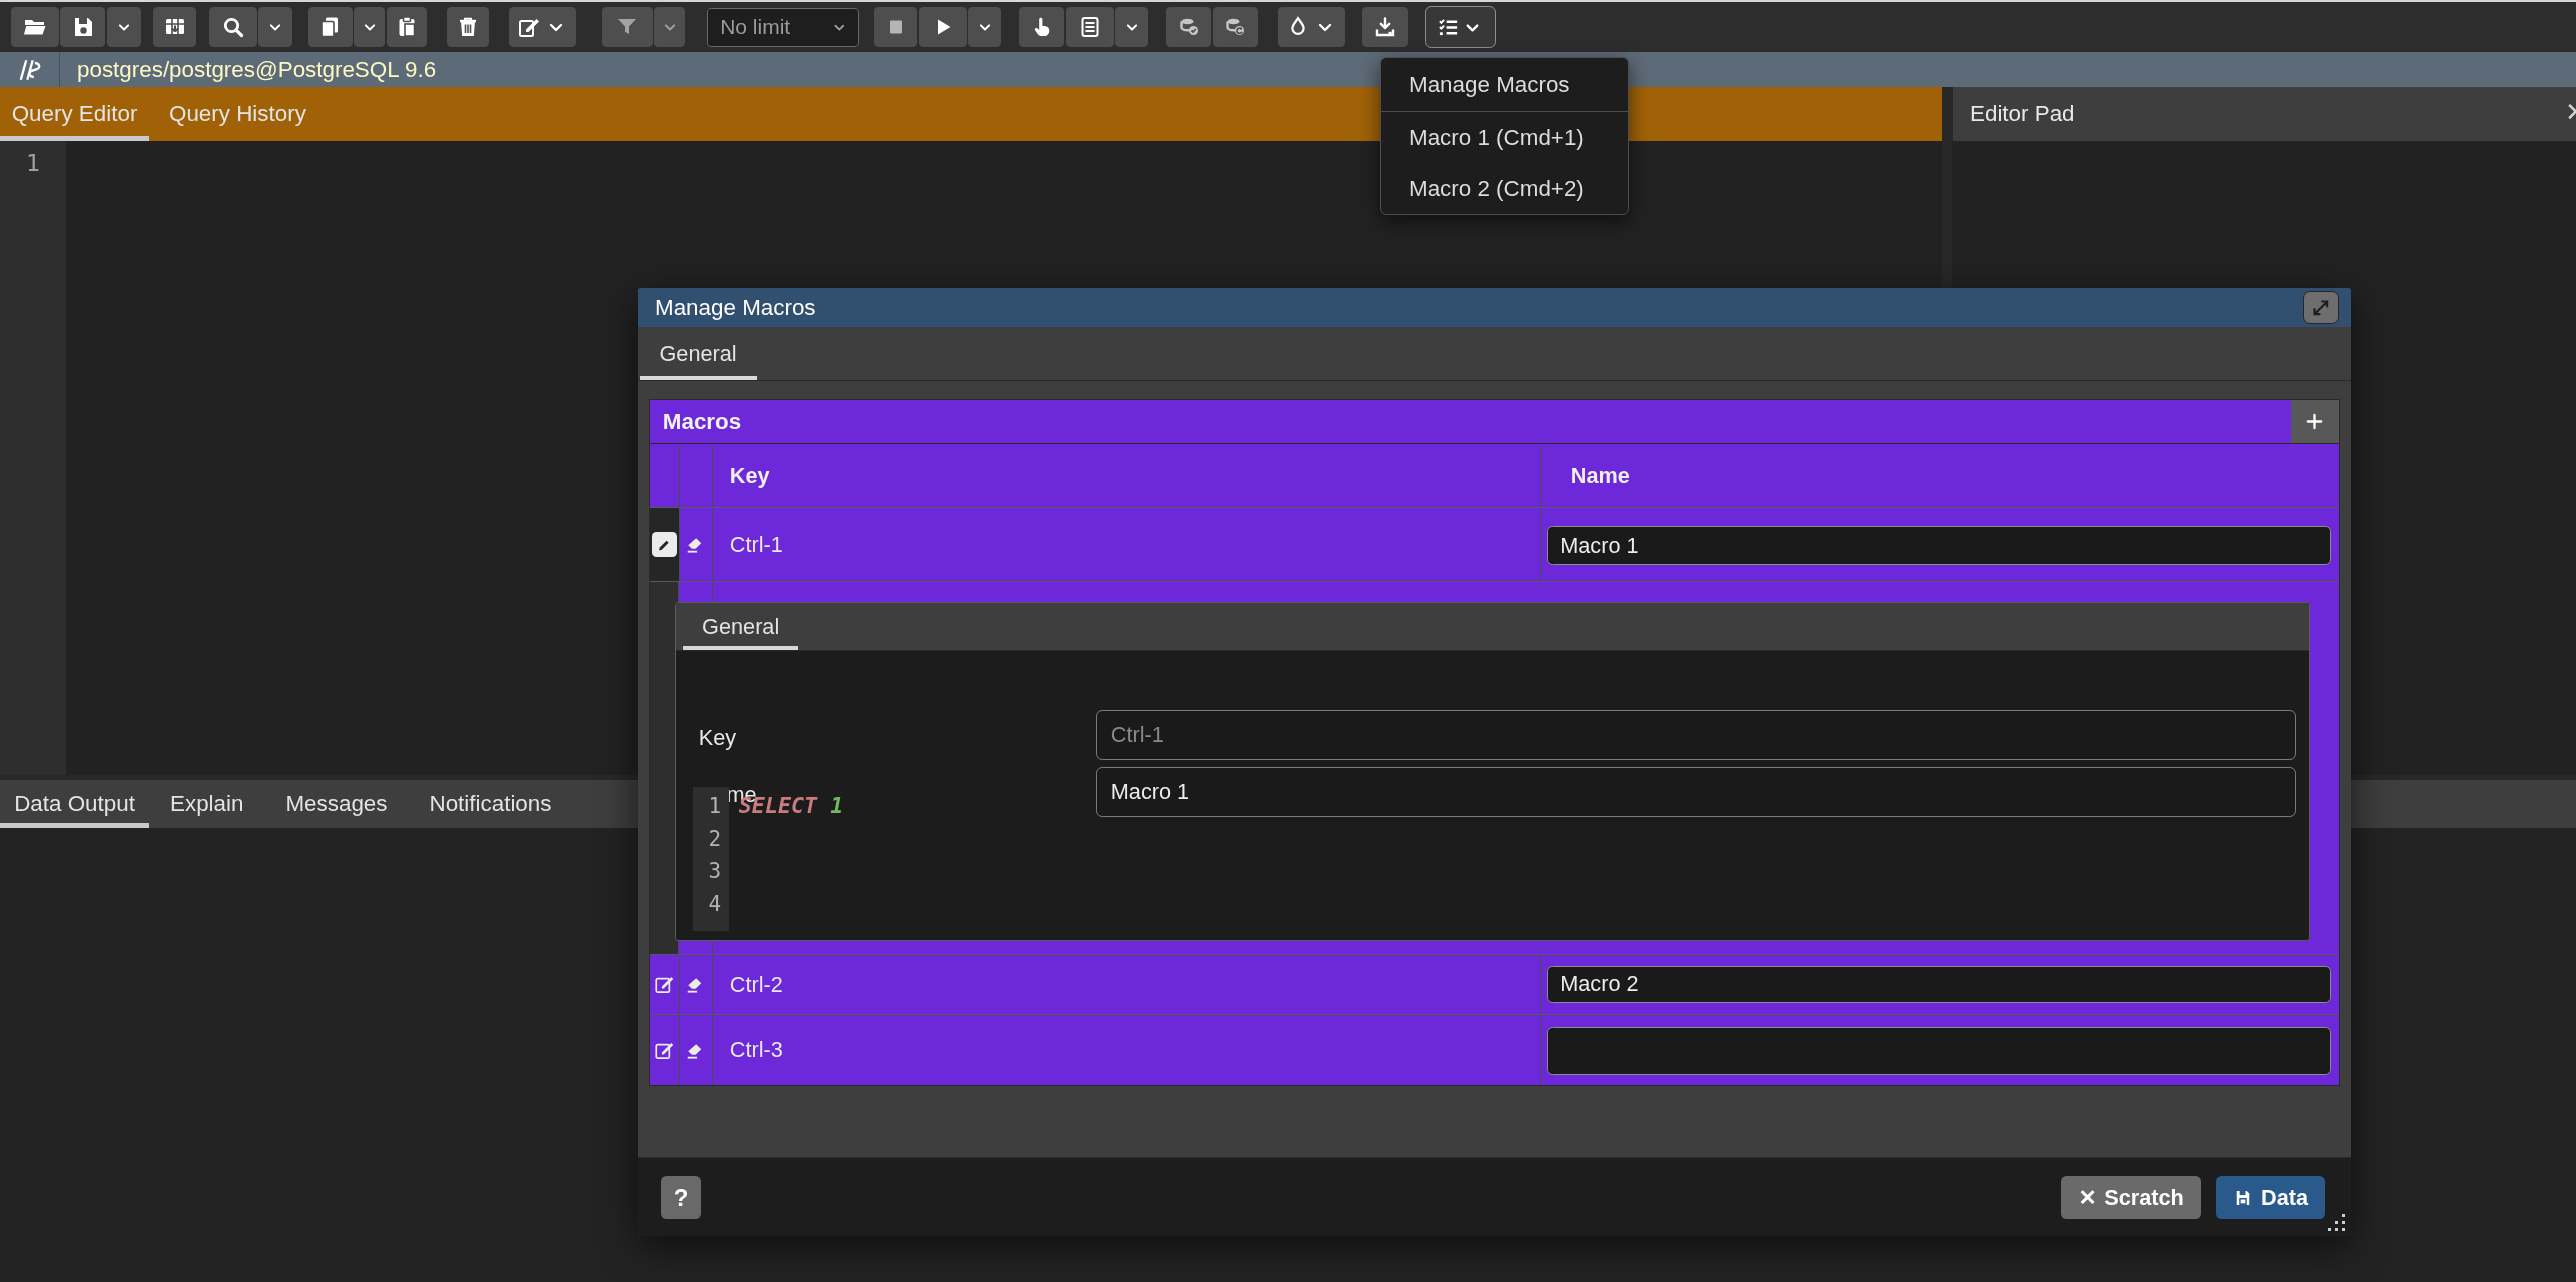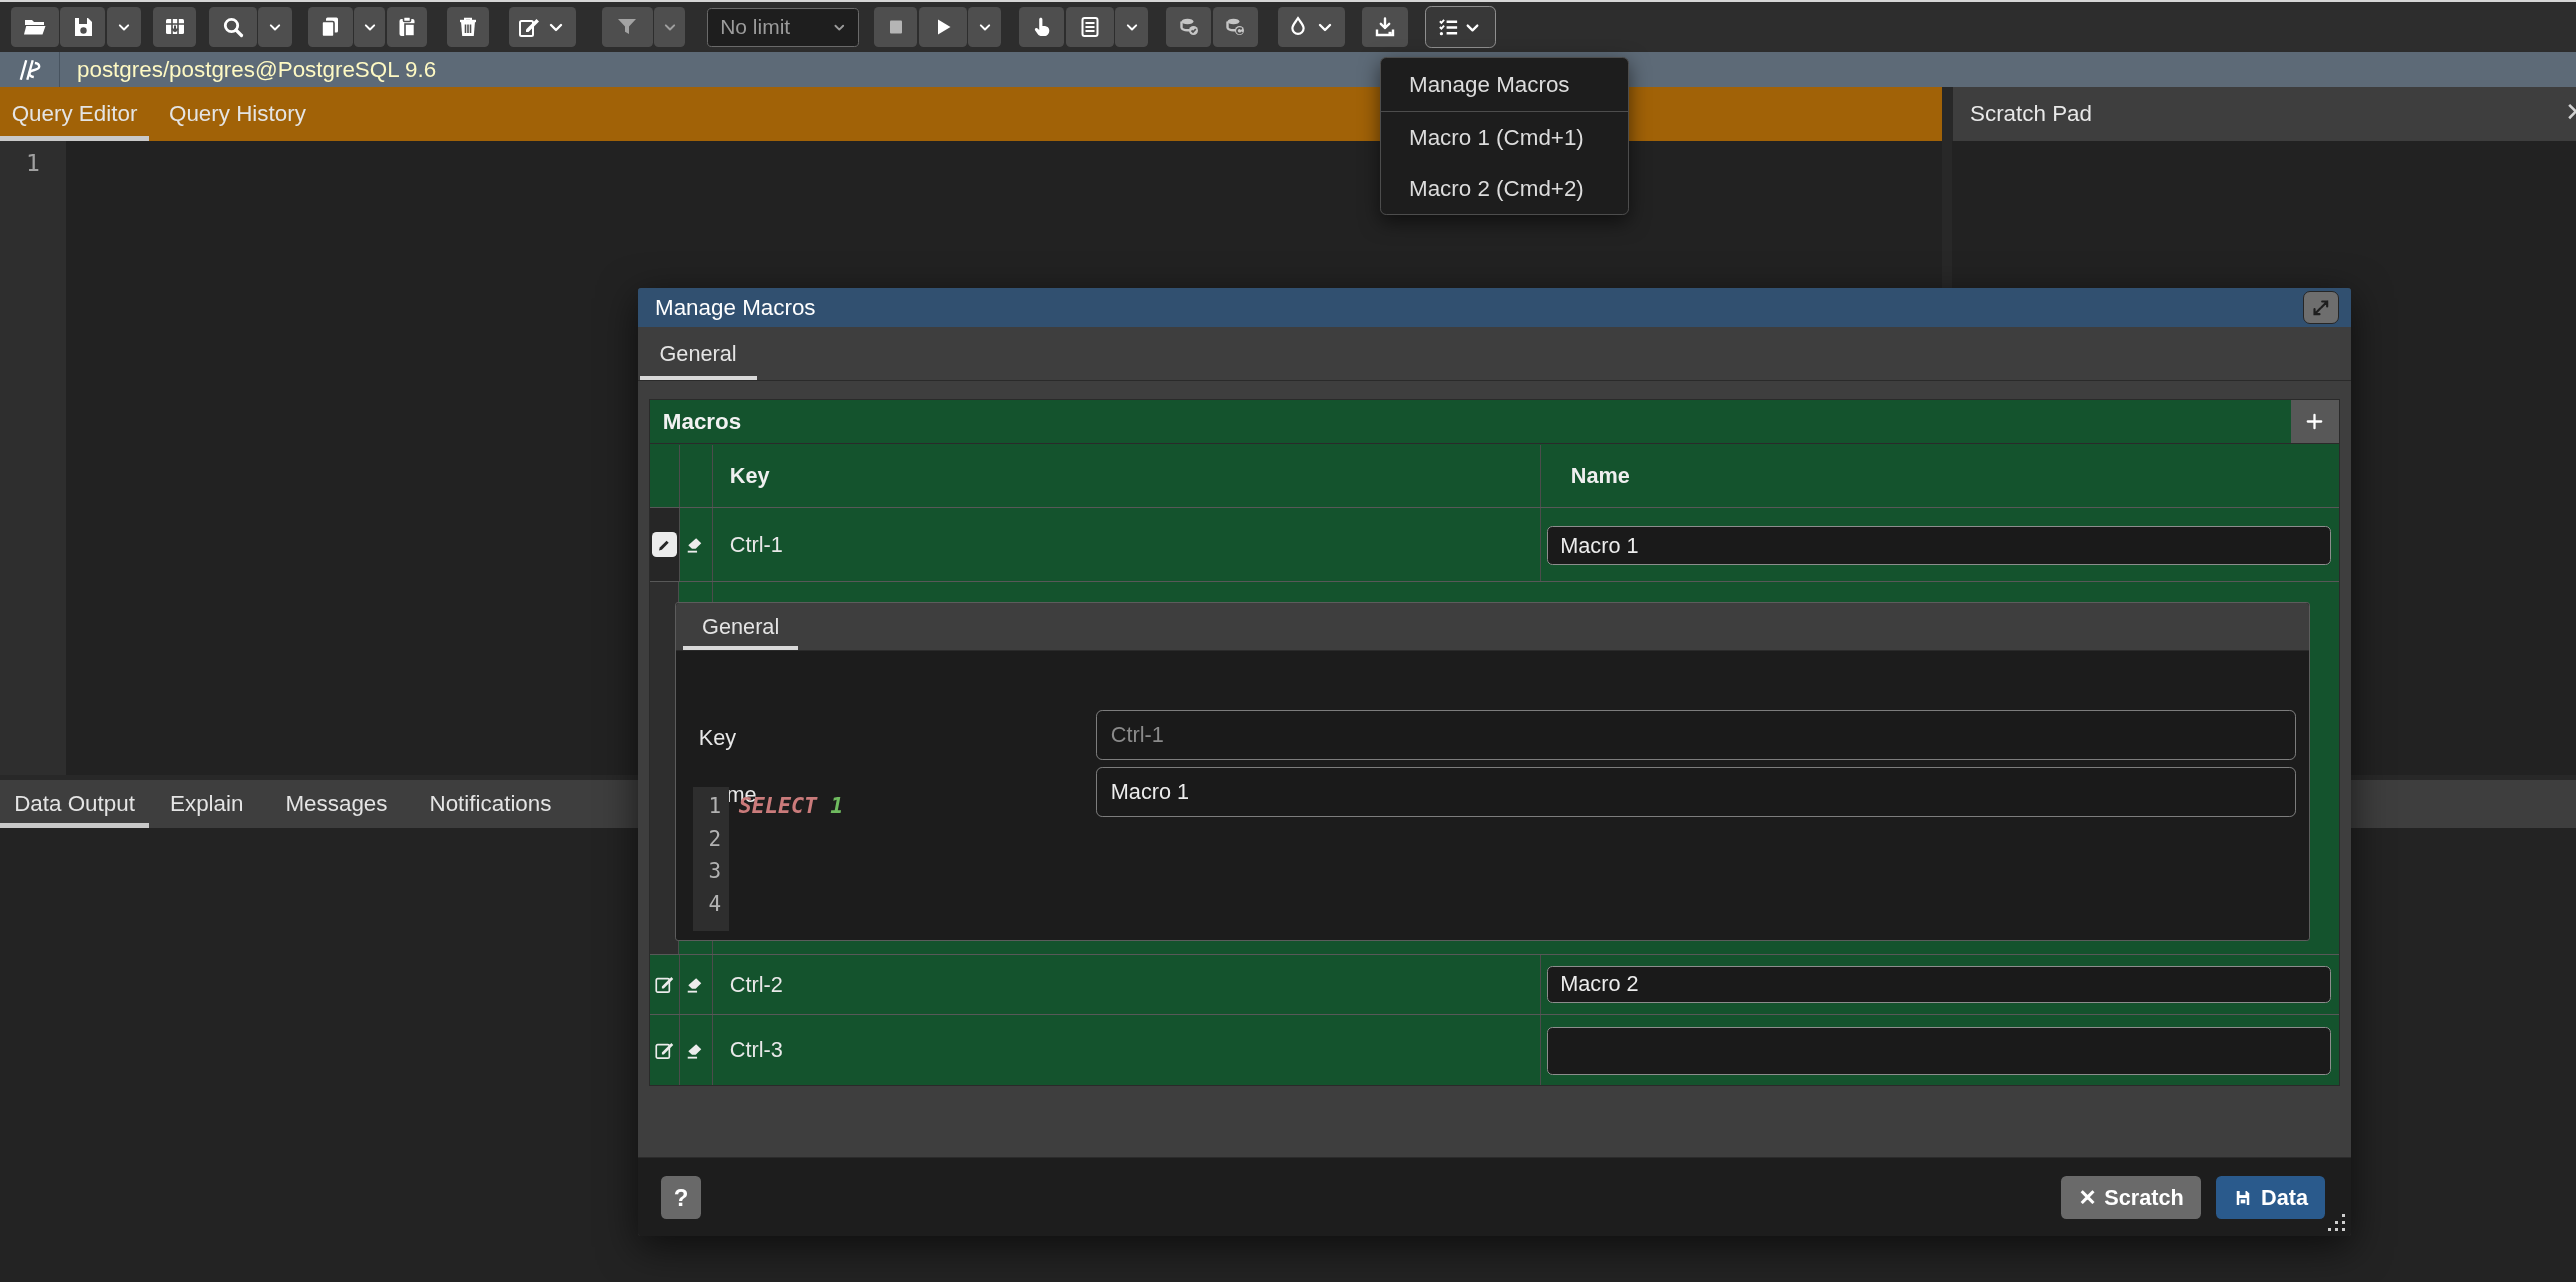--- a/index.html
+++ b/index.html
@@ -62,21 +62,21 @@
   
   .dialog { position:absolute; left:638px; top:288px; width:1713px; height:948px; background:#3e3e3e; z-index:40; border-radius:3.1px; box-shadow:0 10.8px 39px rgba(0,0,0,.6); }
   .dlg-titlebar { position:absolute; left:0; top:0; right:0; height:39px; background:#315070; border-radius:3.1px 3.1px 0 0; }
   .dlg-title { position:absolute; left:17px; top:0; height:39px; line-height:39px; font-size:22.4px; color:#ffffff; }
   .dlg-expand { position:absolute; right:12.4px; top:3.1px; width:36px; height:33px; background:#6e6e6e; border:1.5px solid #262626; border-radius:7px; display:flex; align-items:center; justify-content:center; }
   .dlg-expand svg { width:21.7px; height:21.7px; }
   .dlg-tabrow { position:absolute; left:0; top:39px; right:0; height:54px; background:#3e3e3e; border-bottom:1.5px solid #2a2a2a; }
   .dlg-tab { position:absolute; left:1.5px; top:0; height:53px; line-height:53px; padding:0 20px; font-size:21.7px; color:#e4e4e4; }
   .dlg-tab .underline { position:absolute; left:0; right:0; bottom:0; height:3.9px; background:#d9d9d9; }
 
-  .macros-panel { position:absolute; left:10.8px; top:111px; width:1691px; height:687px; border:0.8px solid #2a2a2a; background:#14532d;padding-left:21px; }
+  .macros-panel { position:absolute; left:10.8px; top:111px; width:1691px; height:687px; border:0.8px solid #2a2a2a; background:#6d28d9;padding-left:21px; }
   .panel-header { position:absolute; left:0; top:0; right:0; height:44px; border-bottom:0.8px solid #2a2a2a; }
   .panel-title { position:absolute; left:13px; top:0; height:44px; line-height:44px; font-size:22.4px; font-weight:bold; color:#f2f2f2; }
   .add-btn { position:absolute; right:0; top:0; width:48px; height:43px; background:#585858; display:flex; align-items:center; justify-content:center; }
   .add-btn svg { width:23px; height:23px; }
 
   
   .grid-header { position:absolute; left:0; top:45px; right:0; height:62px; }
   .gh-label { position:absolute; top:0; height:62px; line-height:62px; font-size:21.7px; font-weight:bold; color:#efefef; }
   .grid-row { position:absolute; left:0; right:0; border-top:0.8px solid #585858; }
   .cell-line { position:absolute; top:0; bottom:0; width:0.8px; background:#4c4c4c; }
@@ -387,21 +387,21 @@
     <div class="tabbar-left">
       <div class="tab" style="left:0;width:149px;">
         <span>Query Editor</span>
         <div class="underline"></div>
       </div>
       <div class="tab" style="left:149px;padding:0 20px;">
         <span>Query History</span>
       </div>
     </div>
     <div class="tabbar-right">
-      <div class="sp-title">Scratch Pad</div>
+      <div class="sp-title">Editor Pad</div>
       <div class="sp-close">✕</div>
     </div>
   </div>
   <div class="v-splitter"></div>
 
   <div class="editor-left">
     <div class="editor-gutter">
       <div class="line-no">1</div>
     </div>
   </div>

